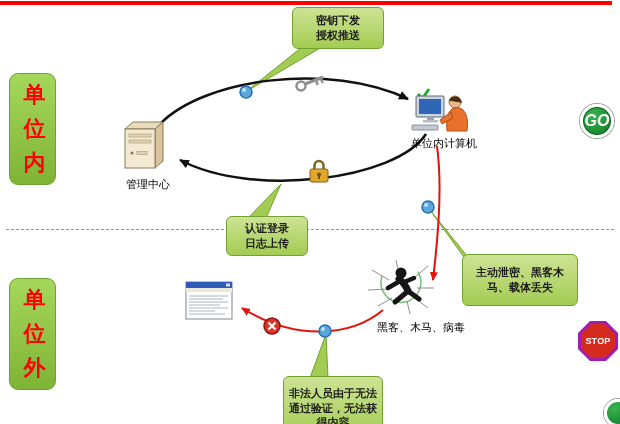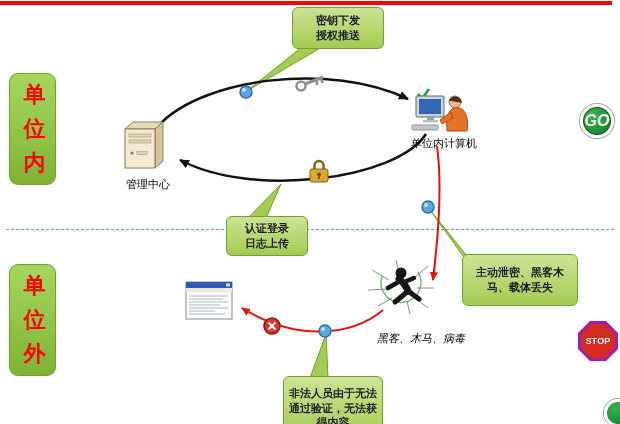--- a/index.html
+++ b/index.html
@@ -8,37 +8,37 @@
 
   .topbar { position:absolute; left:0; top:1px; width:612px; height:4px; background:#FF0000; }
   .divider { position:absolute; left:6px; top:229px; width:608px; height:0; border-top:1.5px dashed #59A7D1; }
 
   .svg-layer { position:absolute; left:0; top:0; width:620px; height:424px; }
 
   .zone { position:absolute; left:9px; width:47px; height:112px; border-radius:9px;
           background:linear-gradient(#a5d75c,#7fb335); border:1px solid #6fa22c;
           display:flex; align-items:center; justify-content:center; }
   .zone-inside { top:73px; }
-  .zone-outside { top:264px; }
+  .zone-outside { top:278px; }
   .zone-label { color:#FF0000; font-weight:bold; font-size:22px; width:18px; line-height:1.55;
                 text-align:center; word-break:break-all; }
 
   .callout { position:absolute; background:linear-gradient(#cde394,#a3cc52); border:1px solid #71a12f;
              border-radius:6px; display:flex; align-items:center; justify-content:center;
              text-align:center; font-size:11px; font-weight:bold; color:#1c1c1c;
              white-space:pre-line; line-height:1.35; padding:3px; }
   .callout-key   { left:292px; top:7px;   width:92px;  height:42px; }
   .callout-auth  { left:226px; top:216px; width:82px;  height:40px; }
   .callout-leak  { left:462px; top:254px; width:116px; height:52px; }
   .callout-illegal { left:283px; top:376px; width:100px; height:64px; }
 
   .node-label { position:absolute; font-size:11px; color:#000; text-align:center; }
   .label-mgmt { left:117px; top:177px; width:62px; }
   .label-computer { left:404px; top:136px; width:80px; }
-  .label-hacker { left:374px; top:331px; width:94px;font-style:italic; }
+  .label-hacker { left:374px; top:320px; width:94px; }
 
   .go-sign { position:absolute; left:580px; top:104px; width:34px; height:34px; border-radius:50%;
              background:radial-gradient(circle at 35% 30%, #39b44e, #0d7a27);
              border:3px solid #ffffff; box-shadow:0 0 0 1px #9aa49a, inset 0 0 0 1px #0a5c1e;
              display:flex; align-items:center; justify-content:center;
              color:#ffffff; font-weight:bold; font-style:italic; font-size:16px; }
 
   .stop-wrap { position:absolute; left:578px; top:321px; width:40px; height:40px;
                clip-path:polygon(30% 0,70% 0,100% 30%,100% 70%,70% 100%,30% 100%,0 70%,0 30%);
                background:#a21caf; display:flex; align-items:center; justify-content:center; }

